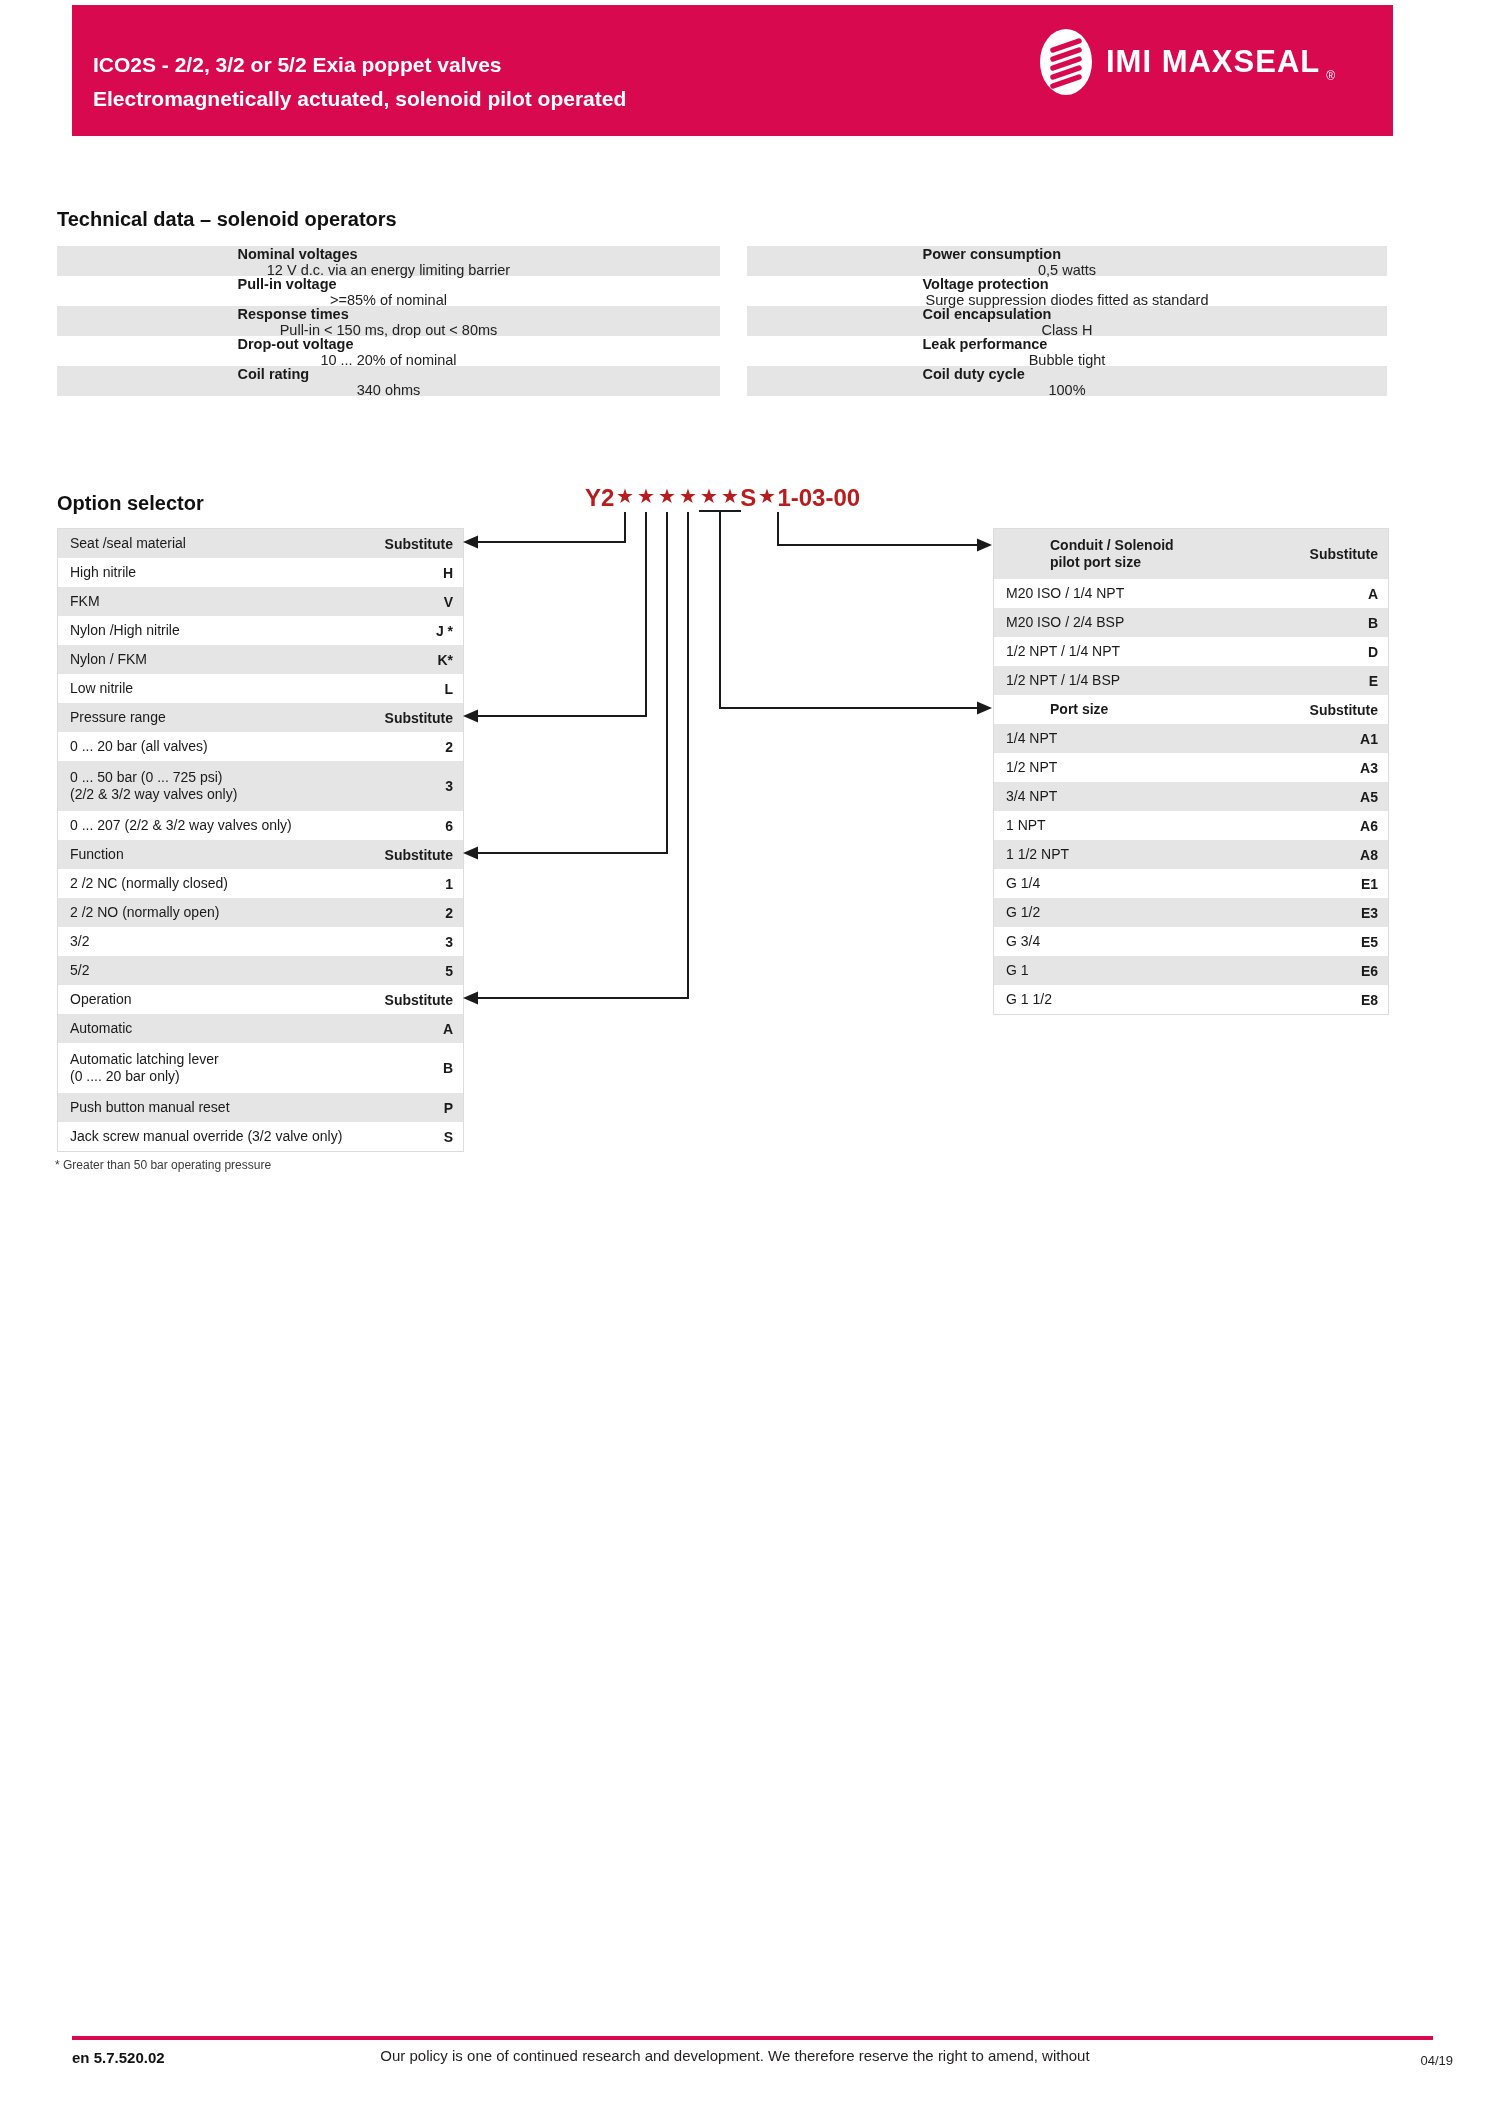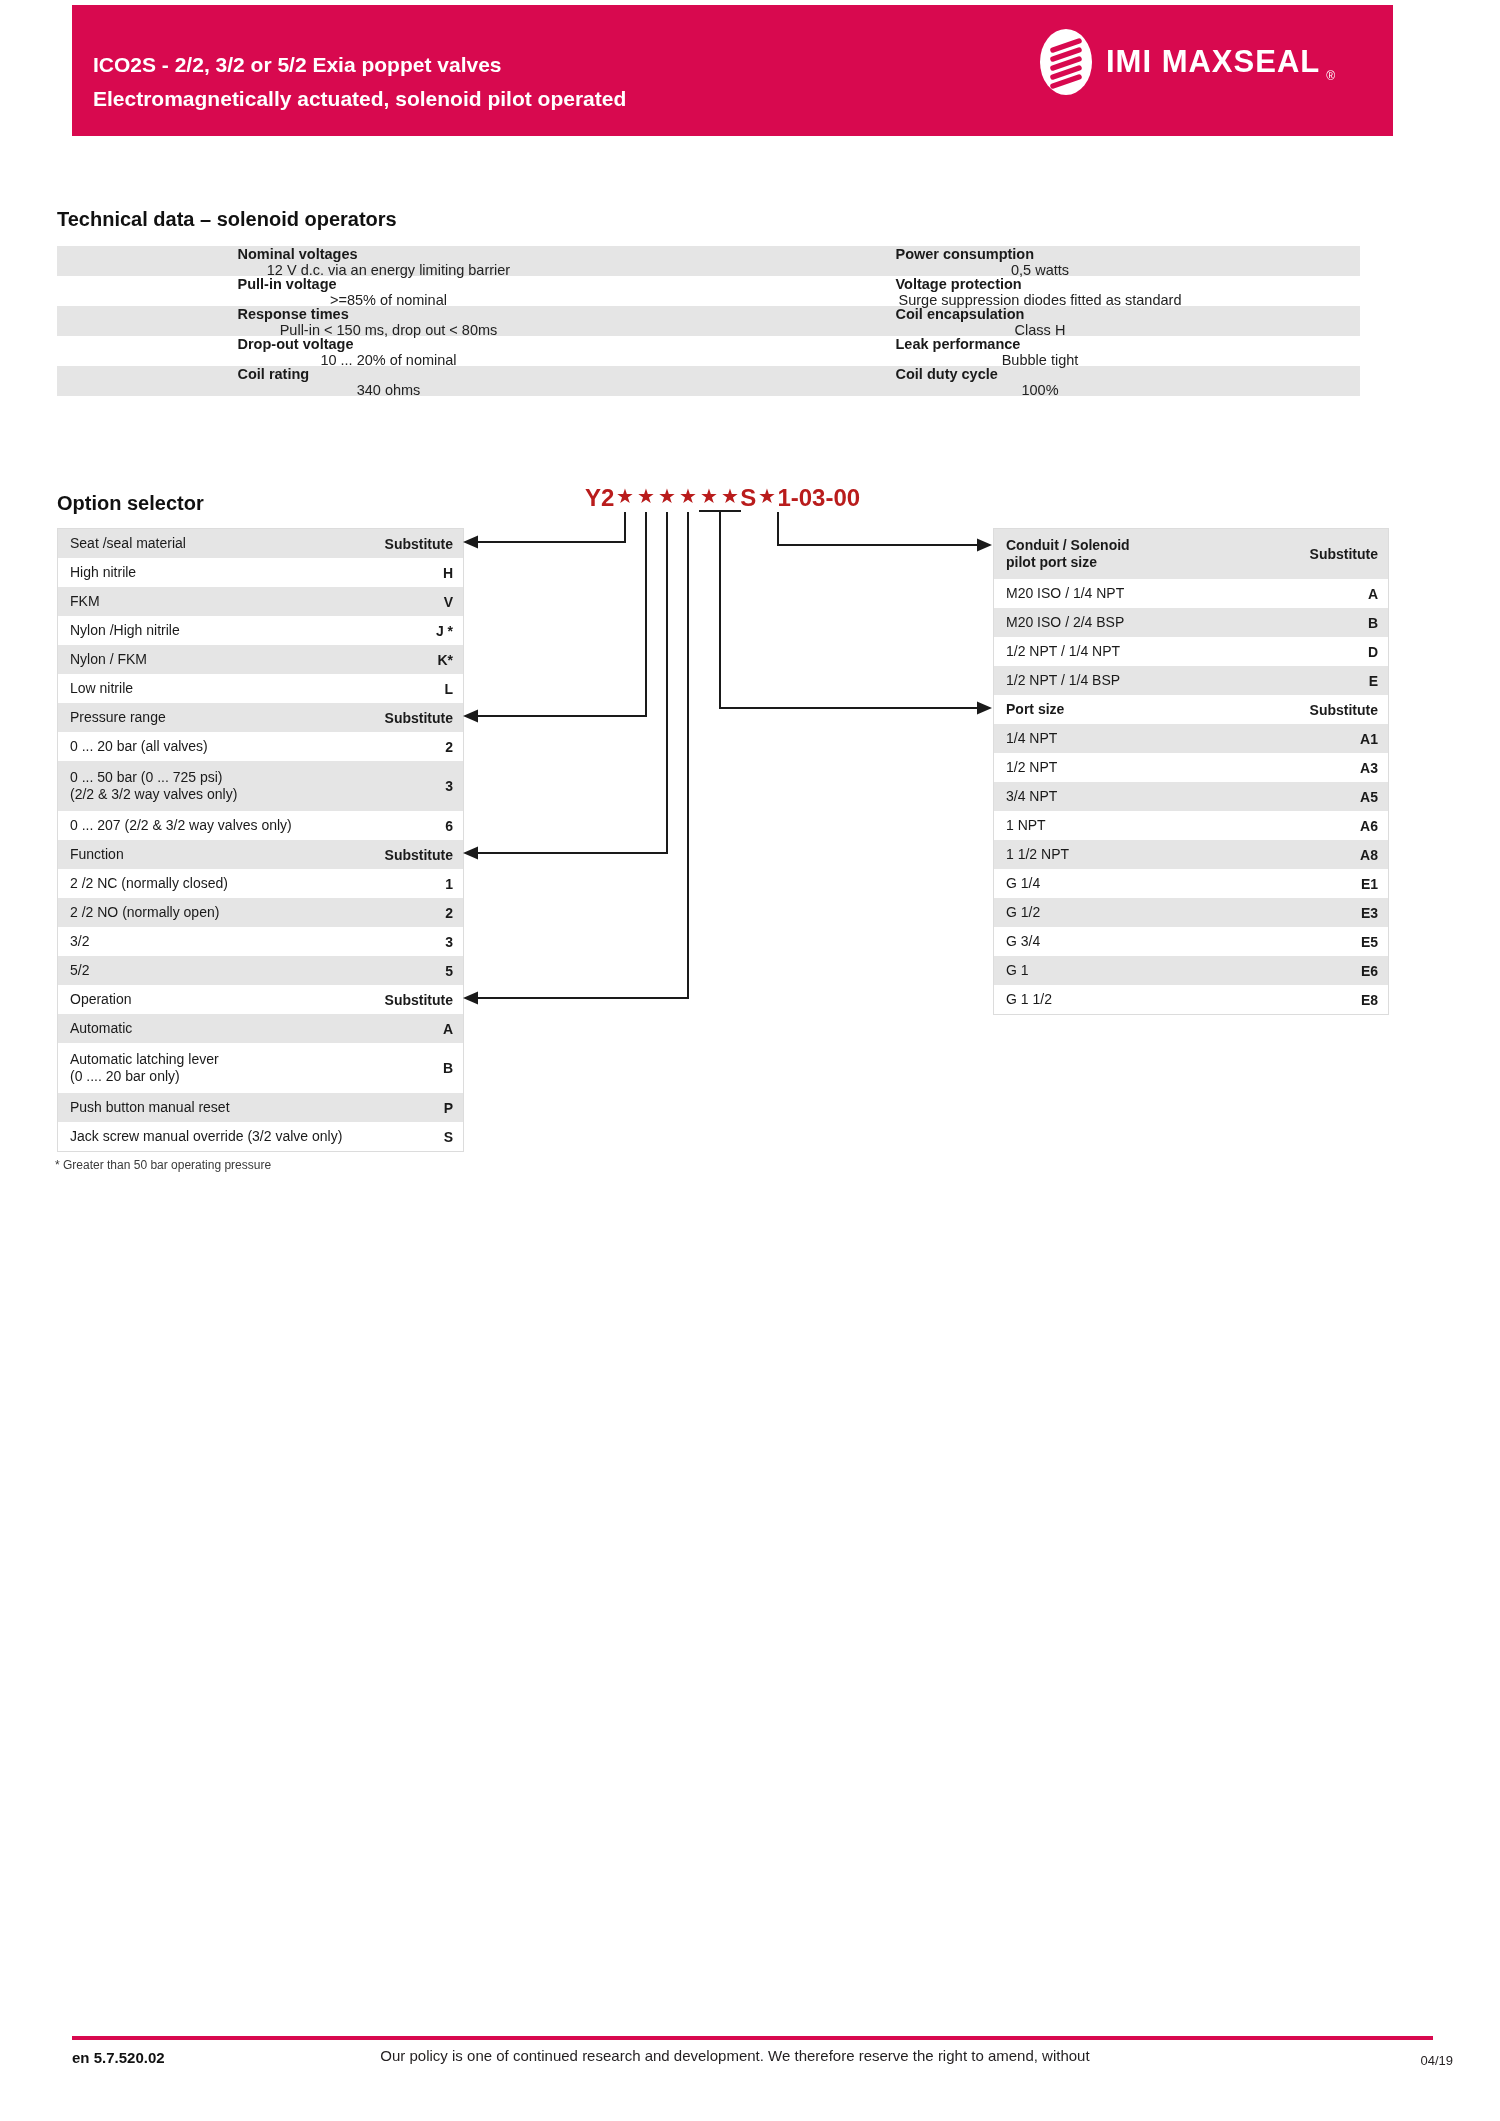--- a/index.html
+++ b/index.html
@@ -15,40 +15,40 @@
   .logo { position:absolute; left:968px; top:8px; height:98px; display:flex; align-items:center; gap:14px; }
   .logo-text { color:#fff; font-size:31px; font-weight:bold; letter-spacing:1px; white-space:nowrap; }
   .logo-reg { color:#fff; font-size:12px; align-self:flex-end; margin:0 0 28px -8px; }
   
   .h1 { position:absolute; font-size:20px; font-weight:bold; color:#111; }
   #tech-heading { left:57px; top:208px; }
   #option-heading { left:57px; top:492px; }
   
   .tech-table { position:absolute; top:246px; }
   #tech-left { left:57px; width:663px; }
-  #tech-right { left:720px; width:640px; }
+  #tech-right { left:747px; width:640px; }
   .tech-table .row { display:flex; align-items:center; height:30px; font-size:14.5px;flex-direction:column; }
   .tech-table .row.g { background:#E5E5E5; }
   .tech-table .lbl { font-weight:bold; padding-left:12px; box-sizing:border-box; }
   #tech-left .lbl { width:326px; }
   #tech-right .lbl { width:313px; }
   .tech-table .val { color:#222; }
   
   #part-number { position:absolute; left:585px; top:484px; display:flex; align-items:flex-start; font-size:24px; font-weight:bold; color:#b91c1c; }
   #part-number .pn-star { width:21px; font-size:20px; text-align:center; }
   
   .opt-table { position:absolute; top:528px; border:1px solid #DCDCDC; box-sizing:content-box; }
   #opt-left { left:57px; width:405px; }
   #opt-right { left:993px; width:394px; }
   .opt-table .row { display:flex; align-items:center; min-height:29px; font-size:14px; box-sizing:border-box; }
   .opt-table .row.tall { min-height:50px; }
   .opt-table .row.g { background:#E5E5E5; }
   .opt-table .lbl { flex:1; padding:3px 4px 3px 12px; white-space:pre-line; line-height:17px; }
   .opt-table .code { font-weight:bold; padding-right:10px; text-align:right; white-space:nowrap; }
-  #opt-right .row.hdr .lbl { font-weight:bold; }
+  #opt-right .row.hdr .lbl { font-weight:bold;margin-left:44px; }
   
   #connector-svg { position:absolute; left:0; top:0; width:1500px; height:2121px; pointer-events:none; }
   
   #footnote { position:absolute; left:55px; top:1158px; font-size:12px; color:#3a3a3a; }
   
   #footer-rule { position:absolute; left:72px; top:2036px; width:1361px; height:4px; background:var(--accent,#D8094F); }
   #doc-ref { position:absolute; left:72px; top:2049px; font-size:15px; font-weight:bold; color:#111; }
   #policy { position:absolute; left:235px; top:2047px; width:1000px; text-align:center; font-size:15px; line-height:17px; color:#231F20; }
   #issue-date { position:absolute; left:1385px; top:2053px; width:68px; text-align:right; font-size:13px; color:#231F20; }
 </style>

